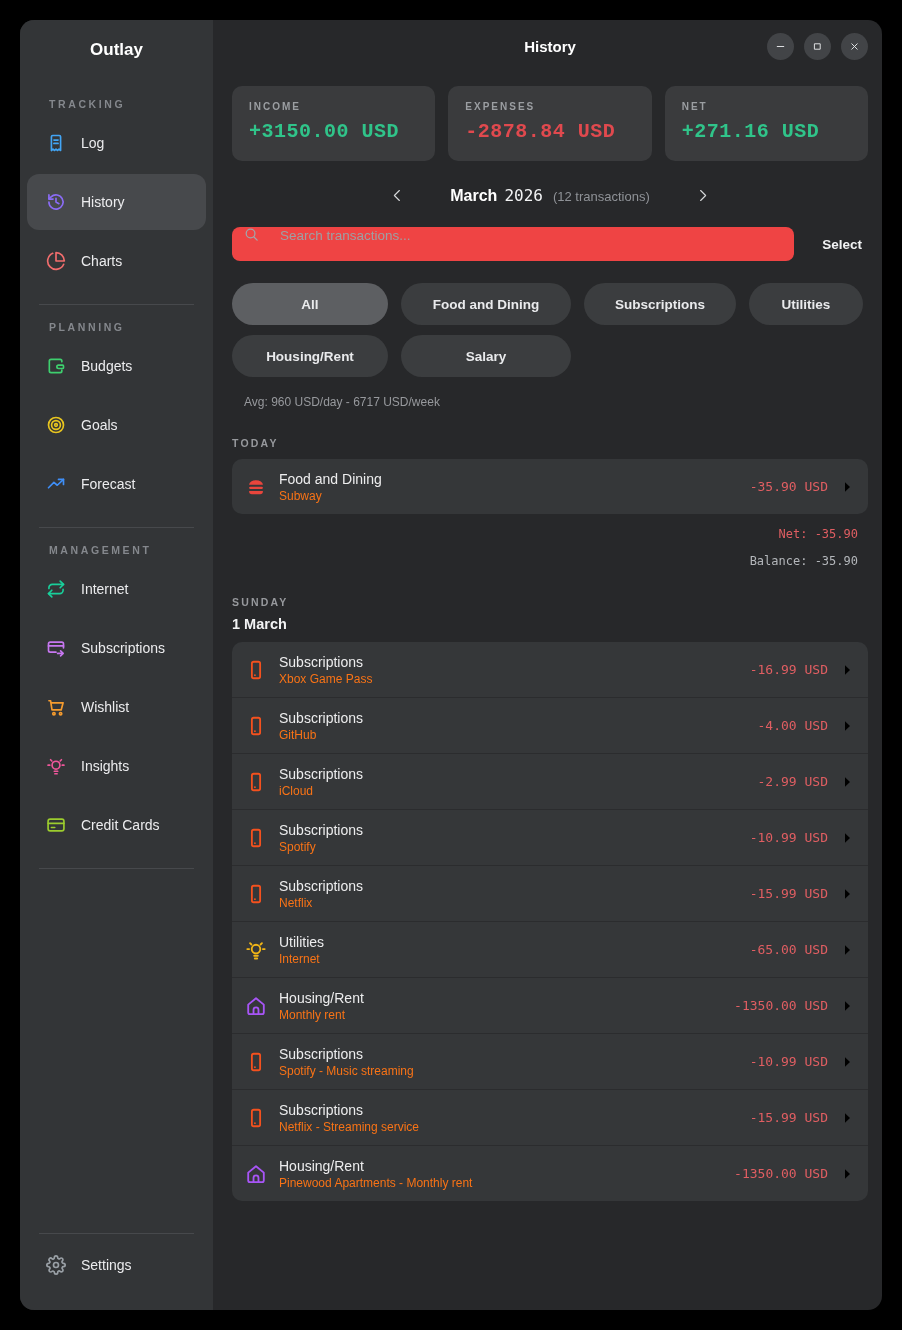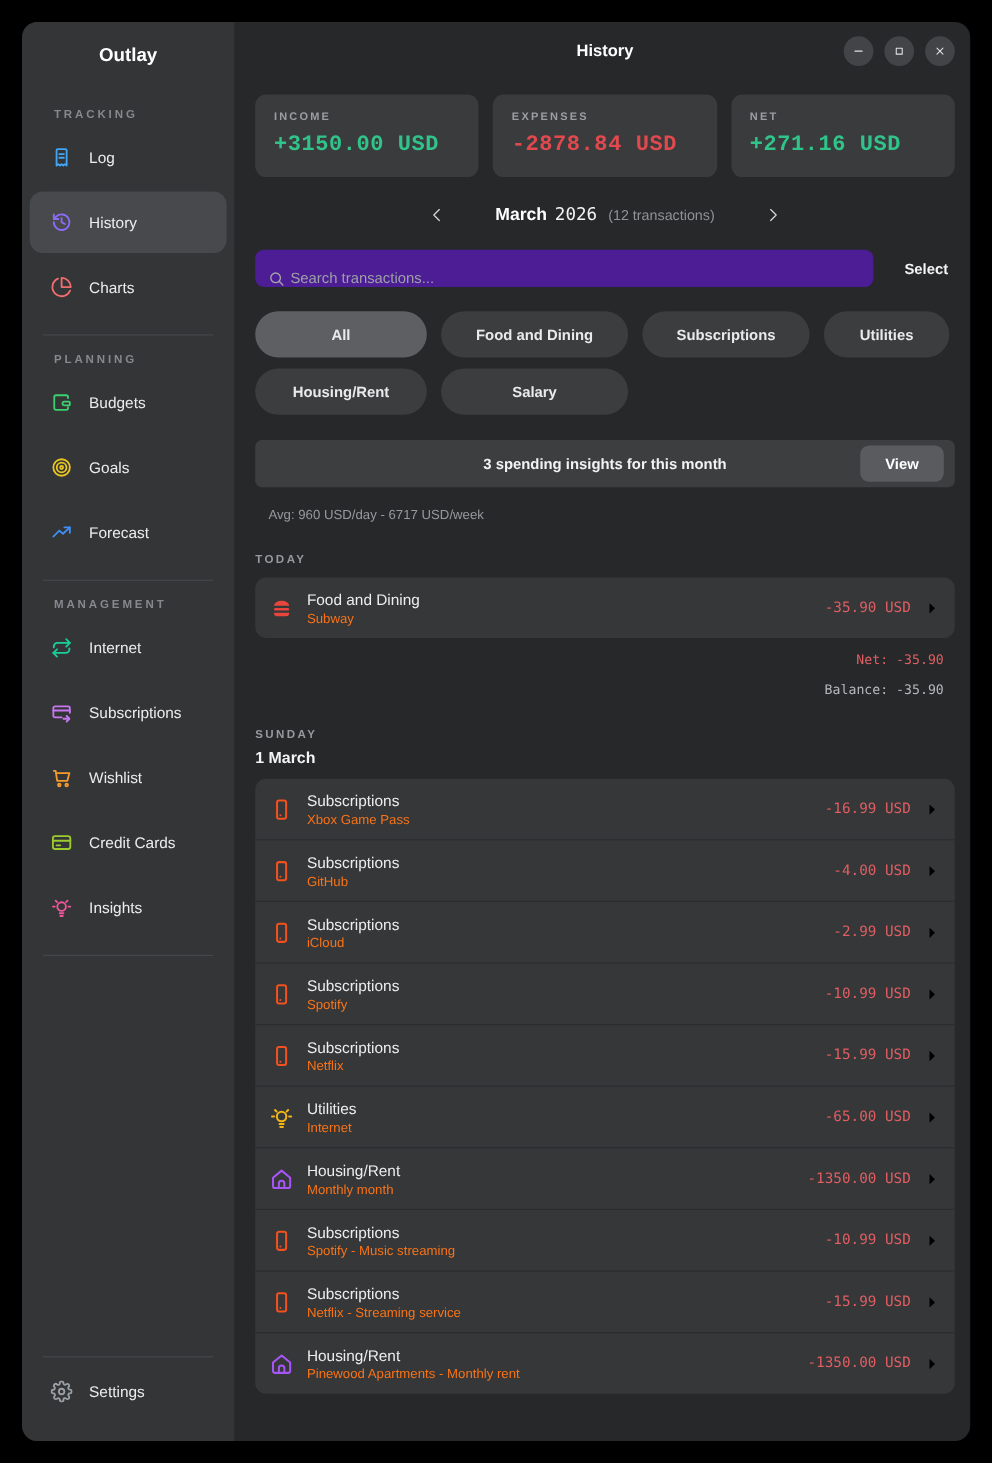--- a/index.html
+++ b/index.html
@@ -57,22 +57,22 @@
   .static-icon{display:inline-flex;}
   .month-arrow .static-icon{width:15px;height:15px;}
   .month-arrow svg{stroke-width:1.8;}
   .month-text{display:flex;align-items:baseline;gap:7px;}
   .month-name{color:#fff;font-weight:bold;font-size:16px;}
   .month-year{color:#f2f3f4;font-family:"DejaVu Sans Mono",monospace;font-size:16px;}
   .month-count{color:#8f9297;font-size:13px;margin-left:3px;}
   
   .search-row{display:flex;align-items:center;margin-top:21px;flex:none;}
   .search-box{
-    flex:1;height:34px;background:#4c1d95;border-radius:8px;display:flex;align-items:flex-end;
-    padding:0 12px;gap:3px;box-sizing:border-box;
+    flex:1;height:34px;background:#ef4444;border-radius:8px;display:flex;align-items:flex-start;
+    padding:0 12px;gap:19px;box-sizing:border-box;
   }
   .search-box .static-icon{width:15px;height:15px;color:#a2a5a9;flex:none;}
   .search-input{
     background:transparent;border:none;outline:none;color:#e8e9eb;font-size:13.5px;flex:1;
     font-family:"Liberation Sans","DejaVu Sans",sans-serif;
   }
   .search-input::placeholder{color:#9da0a4;}
   .select-btn{background:none;border:none;color:#f2f3f4;font-weight:bold;font-size:13.5px;margin-left:28px;margin-right:6px;padding:0;}
   
   .chips{display:flex;flex-wrap:wrap;gap:10px 13px;margin-top:22px;flex:none;}
@@ -237,43 +237,43 @@
                 <svg viewBox="0 0 24 24">
                   <circle cx="9.5" cy="20" r="1.4"></circle>
                   <circle cx="17.5" cy="20" r="1.4"></circle>
                   <path d="M3.5 4.5h2L7.2 15.5h11l2.3-8.5H6.2"></path>
                 </svg>
               </span>
                 <span class="nav-label">Wishlist</span>
               </div>
 
               <div class="nav-item">
-                <span class="nav-icon" style="color: rgb(156, 204, 46);">
-                <svg viewBox="0 0 24 24">
-                  <rect x="2.5" y="5" width="19" height="14" rx="2.5"></rect>
-                  <line x1="2.5" y1="10" x2="21.5" y2="10"></line>
-                  <line x1="6.5" y1="15" x2="10.5" y2="15"></line>
-                </svg>
-              </span>
-                <span class="nav-label">Credit Cards</span>
-              </div>
-
-              <div class="nav-item">
                 <span class="nav-icon" style="color: rgb(240, 87, 155);">
                 <svg viewBox="0 0 24 24">
                   <line x1="2.5" y1="11" x2="4.5" y2="11"></line>
                   <line x1="19.5" y1="11" x2="21.5" y2="11"></line>
                   <line x1="5.5" y1="4.5" x2="7" y2="6"></line>
                   <line x1="18.5" y1="4.5" x2="17" y2="6"></line>
                   <circle cx="12" cy="11" r="4.7"></circle>
                   <line x1="10" y1="18.3" x2="14" y2="18.3"></line>
                   <line x1="10.7" y1="21.3" x2="13.3" y2="21.3"></line>
                 </svg>
               </span>
                 <span class="nav-label">Insights</span>
+              </div>
+
+              <div class="nav-item">
+                <span class="nav-icon" style="color: rgb(156, 204, 46);">
+                <svg viewBox="0 0 24 24">
+                  <rect x="2.5" y="5" width="19" height="14" rx="2.5"></rect>
+                  <line x1="2.5" y1="10" x2="21.5" y2="10"></line>
+                  <line x1="6.5" y1="15" x2="10.5" y2="15"></line>
+                </svg>
+              </span>
+                <span class="nav-label">Credit Cards</span>
               </div>
             </div>
           <div class="side-divider"></div>
         </div>
       </div>
 
     <div class="side-footer">
       <div class="side-divider"></div>
       <div class="nav-item">
         <span class="nav-icon" style="color: rgb(154, 160, 166);">
@@ -393,24 +393,20 @@
 
         <div class="chip">
           <span>Housing/Rent</span>
         </div>
 
         <div class="chip">
           <span>Salary</span>
         </div>
       </section>
 
-    <section class="insights-banner">
-      <div class="insights-text">3 spending insights for this month</div>
-      <button class="view-btn">View</button>
-    </section>
 
     <div class="stats-line">Avg: 960 USD/day - 6717 USD/week</div>
 
     <div>
 
         <section class="group">
           <div class="day-label">TODAY</div>
 
           <div class="txn-card">
 
@@ -566,21 +562,21 @@
 
               <div class="txn">
                 <span class="txn-icon" style="color: rgb(168, 85, 247);">
                 <svg viewBox="0 0 24 24">
                   <path d="M3.5 10.5 12 3.5l8.5 7V19a1.8 1.8 0 0 1-1.8 1.8H5.3A1.8 1.8 0 0 1 3.5 19z"></path>
                   <path d="M9.3 20.8v-4.6a2.7 2.7 0 0 1 5.4 0v4.6"></path>
                 </svg>
               </span>
                 <div class="txn-text">
                   <div class="txn-cat">Housing/Rent</div>
-                  <div class="txn-desc">Monthly month</div>
+                  <div class="txn-desc">Monthly rent</div>
                 </div>
                 <span class="txn-amount">-1350.00 USD</span>
                 <span class="txn-chev">
                   <svg viewBox="0 0 24 24">
                   <polyline points="9 5 16.5 12 9 19"></polyline>
                 </svg>
                 </span>
               </div>
 
               <div class="txn">

